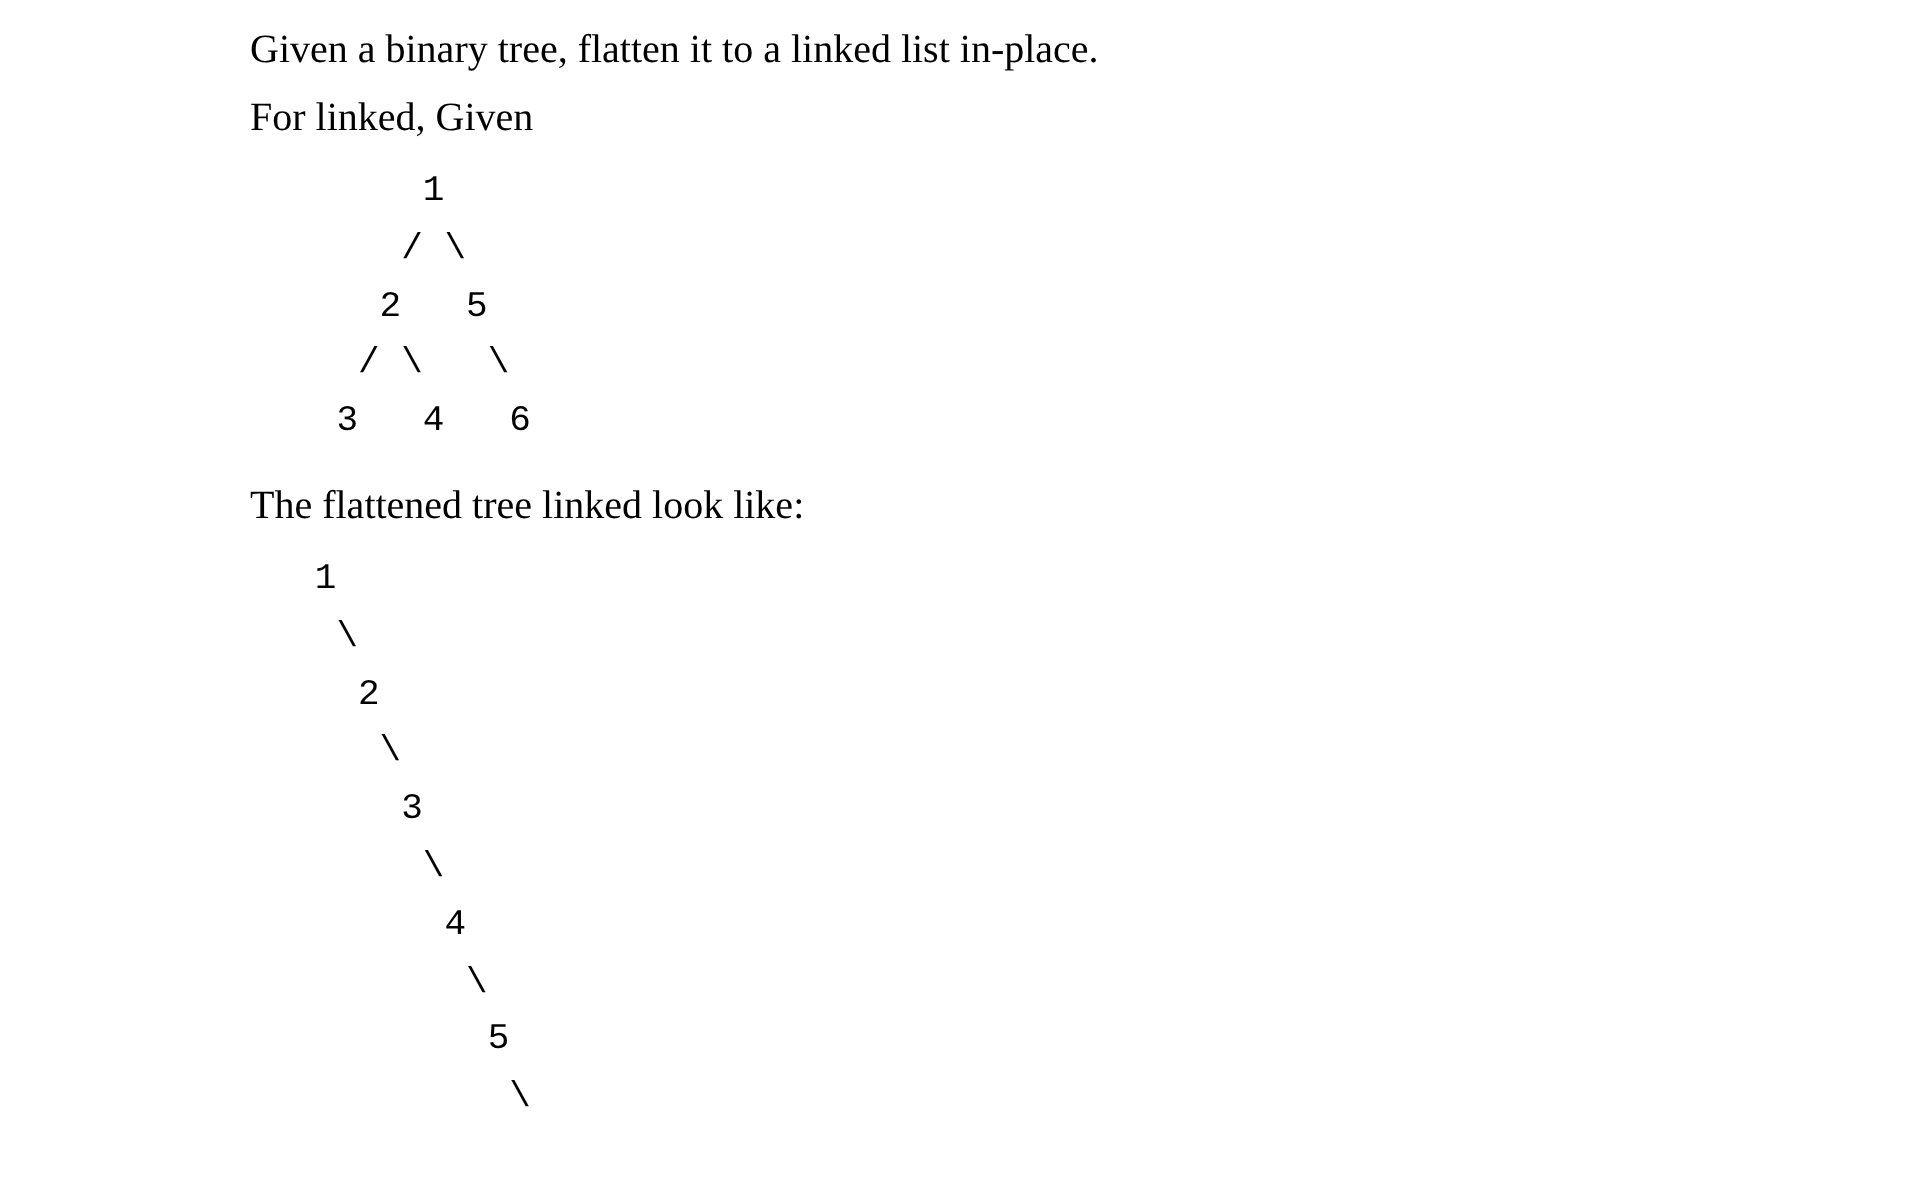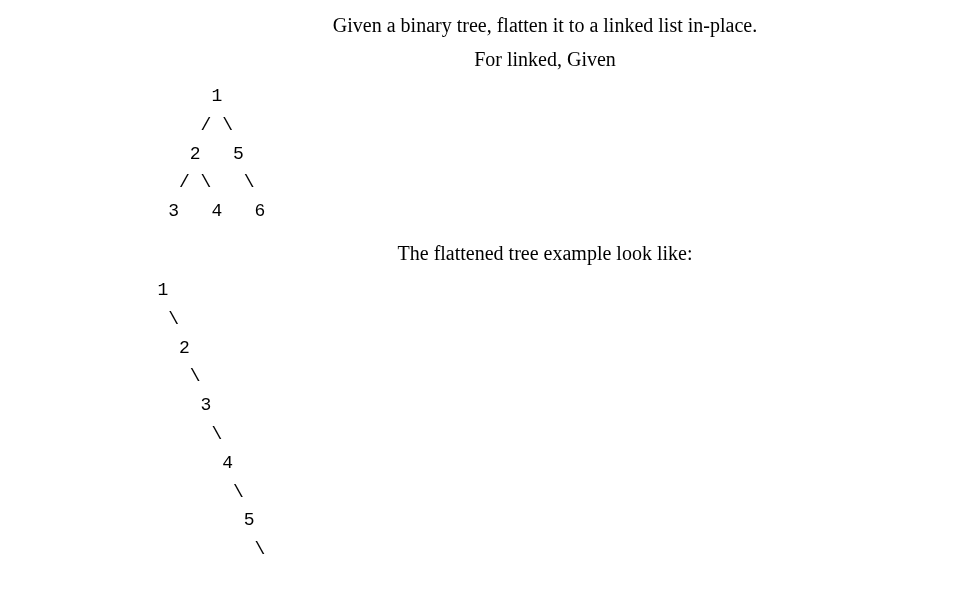--- a/index.html
+++ b/index.html
@@ -11,21 +11,20 @@
       font-family: 'Times New Roman', Times, serif;
       font-size: 20px;
       color: #000;
       background: #fff;
       padding: 10px 0 0 125px;
       width: 965px;
       line-height: 1.5;
     }
     .prose {
       margin-bottom: 4px;
-      text-align: center;
     }
     .tree-block {
       font-family: 'Courier New', Courier, monospace;
       font-size: 18px;
       white-space: pre;
       line-height: 1.6;
       margin: 8px 0 12px 0;
     }
   </style>
 </head>
@@ -33,21 +32,21 @@
 
 <p class="prose">Given a binary tree, flatten it to a linked list in-place.</p>
 <p class="prose">For linked, Given</p>
 
 <div class="tree-block">        1
        / \
       2   5
      / \   \
     3   4   6</div>
 
-<p class="prose">The flattened tree example look like:</p>
+<p class="prose">The flattened tree linked look like:</p>
 
 <div class="tree-block">   1
     \
      2
       \
        3
         \
          4
           \
            5

